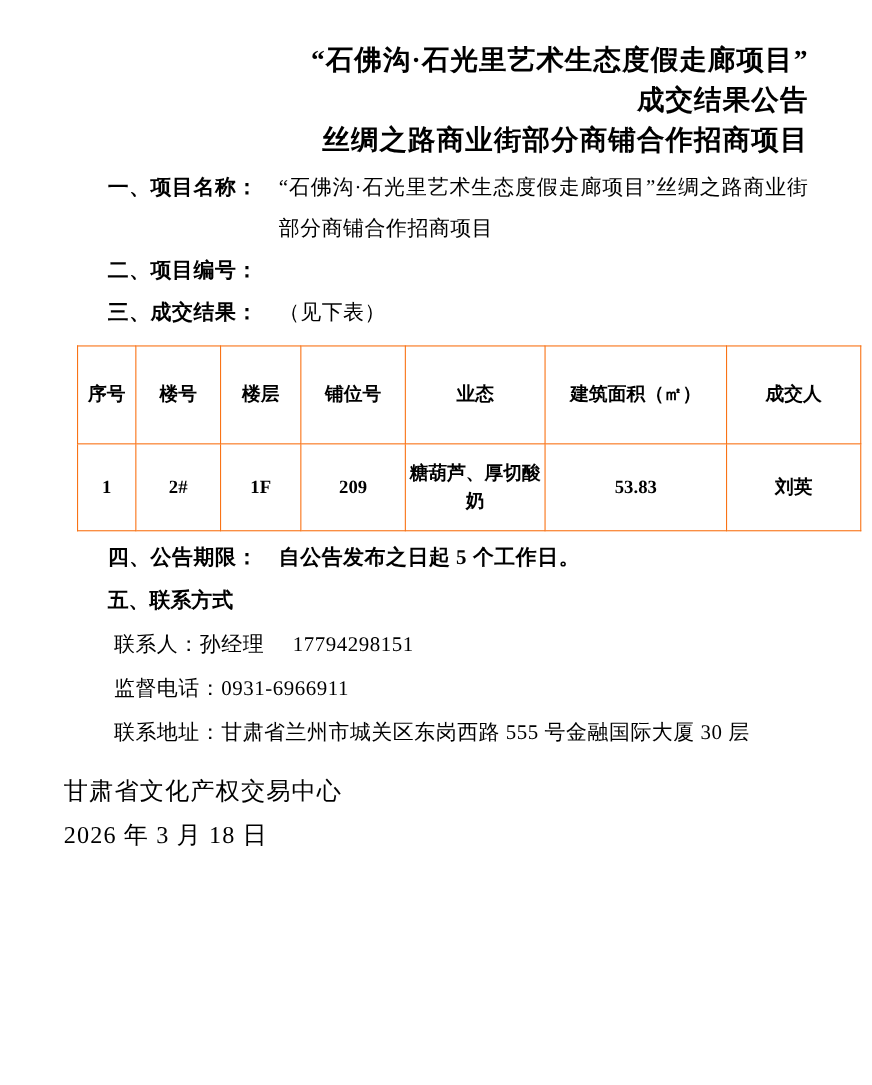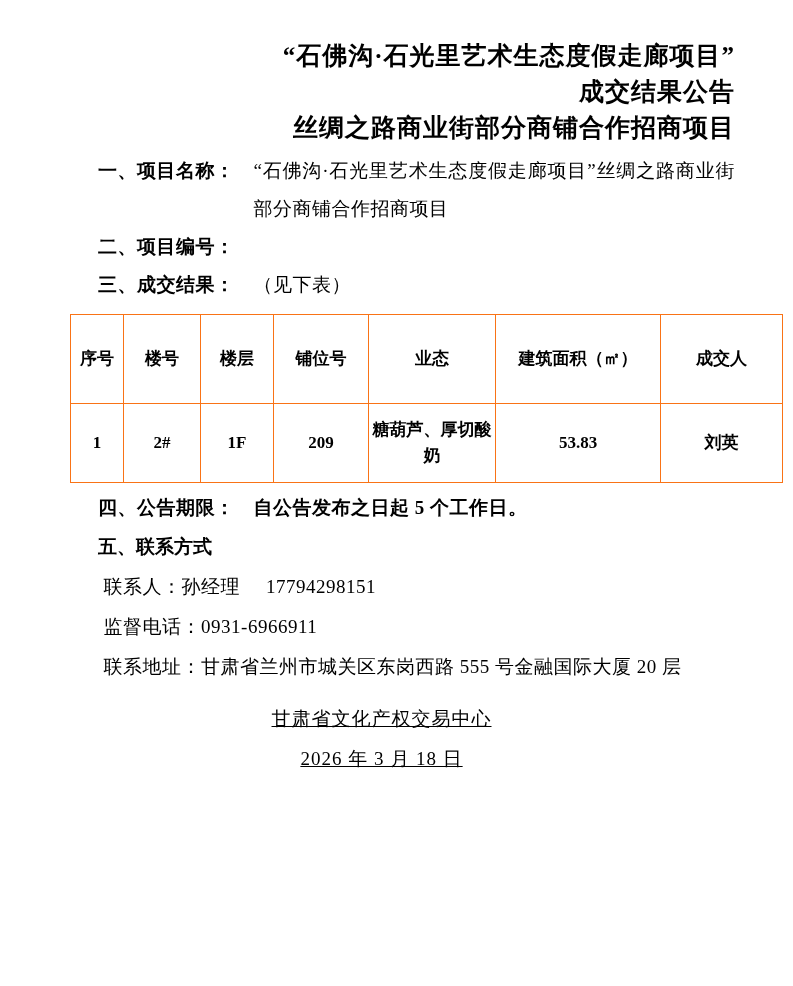--- a/index.html
+++ b/index.html
@@ -116,26 +116,24 @@
     display: inline-block;
     width: 26px;
   }
   .addr-wrap {
     font-size: 19px;
     line-height: 40px;
     margin: 0;
     letter-spacing: 0.5px;
   }
   .signature {
-    text-align: center;
-    font-size: 19px;
+    font-size: 22px;
     line-height: 40px;
     margin: 0;
     letter-spacing: 1px;
-    text-decoration: underline;
   }
   .sig-block {
     margin-top: 12px;
     padding-right: 30px;
   }
 </style>
 </head>
 <body>
 
 <div class="page">
@@ -203,21 +201,21 @@
 
   <div class="contact-line">
     <span>联系人：</span><span>孙经理</span><span class="gap"></span><span>17794298151</span>
   </div>
 
   <div class="contact-line">
     <span>监督电话：</span><span>0931-6966911</span>
   </div>
 
   <div class="addr-wrap">
-    <span style="display:inline-block;width:2.4em;"></span><span>联系地址：</span><span>甘肃省兰州市城关区东岗西路 555 号金融国际大厦 20 层</span>
+    <span style="display:inline-block;width:2.4em;"></span><span>联系地址：</span><span>甘肃省兰州市城关区东岗西路 555 号金融国际大厦 30 层</span>
   </div>
 
   <div class="sig-block">
     <div class="signature">甘肃省文化产权交易中心</div>
     <div class="signature">2026 年 3 月 18 日</div>
   </div>
 
 </div>
 
 </body></html>

